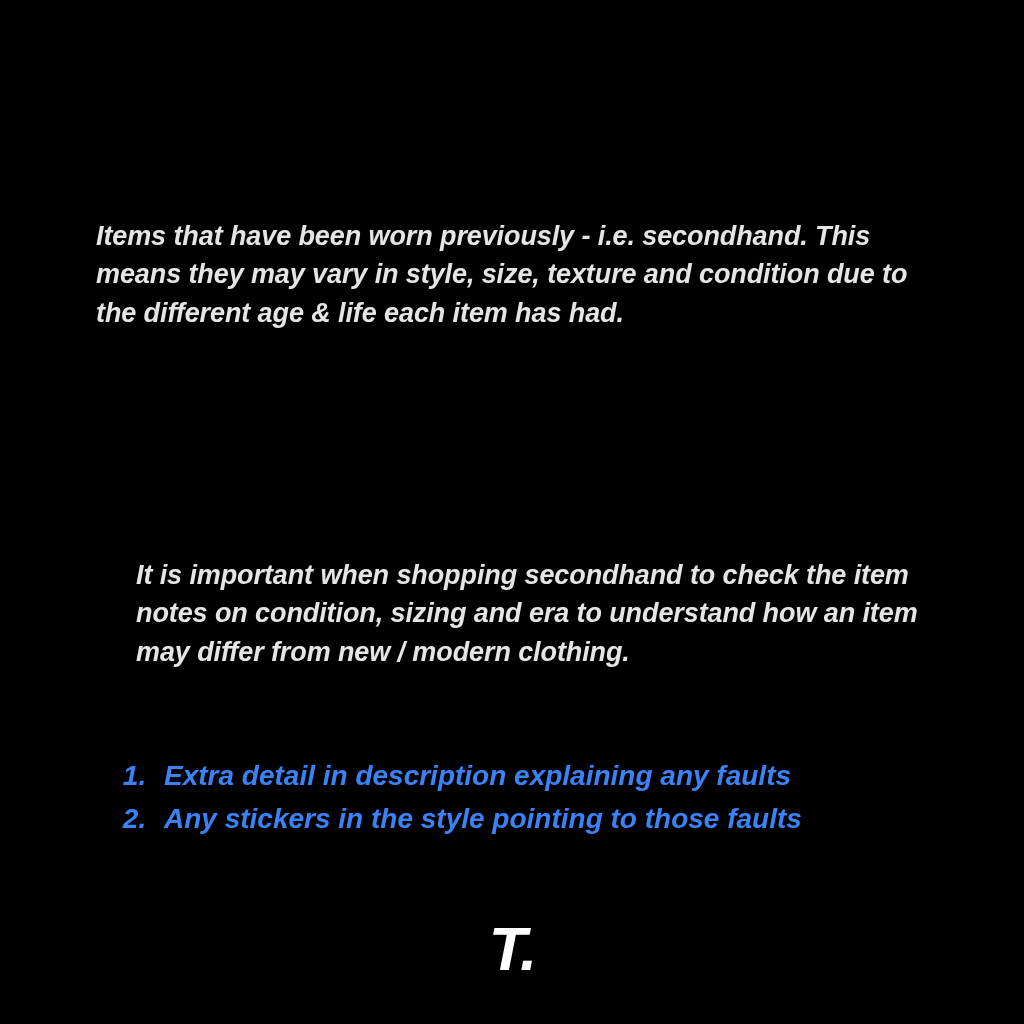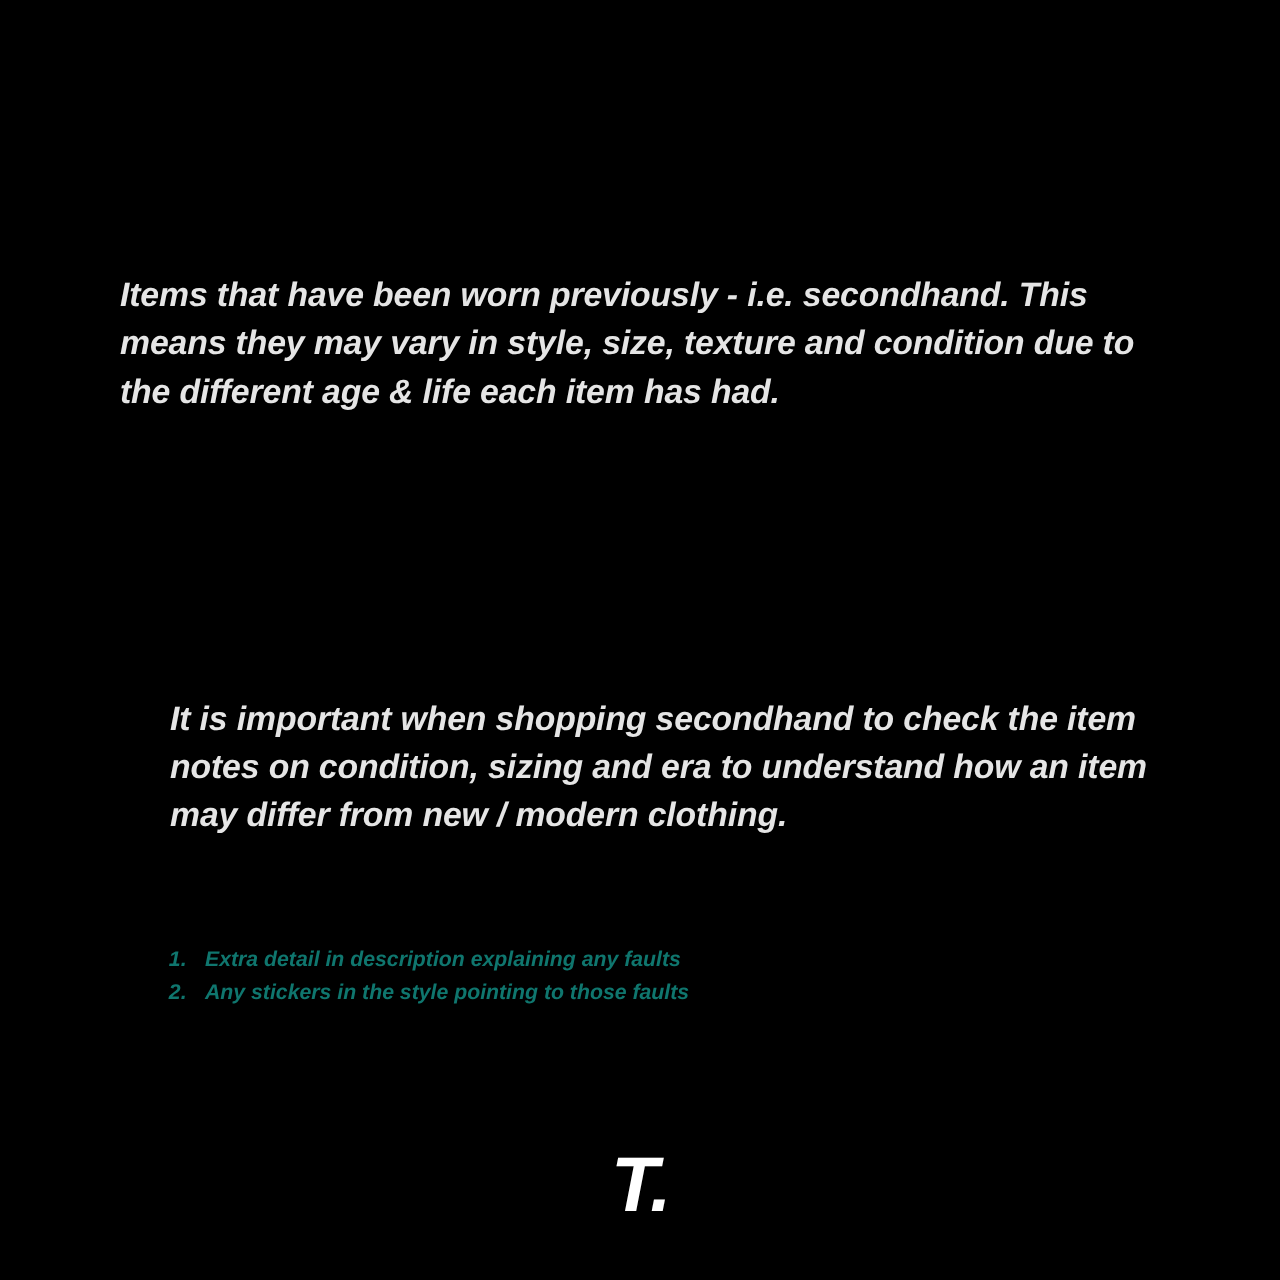--- a/index.html
+++ b/index.html
@@ -75,23 +75,23 @@
     top: 755px;
     left: 96px;
     width: 840px;
     margin: 0;
     padding-left: 58px;
     list-style-position: outside;
   }
   .list li {
     font-style: italic;
     font-weight: bold;
-    font-size: 17px;
+    font-size: 28px;
     line-height: 1.52;
-    color: #0f766e;
+    color: #3b82f6;
     padding-left: 10px;
   }
   .logo {
     position: absolute;
     bottom: 44px;
     left: 0;
     right: 0;
     text-align: center;
     font-weight: bold;
     font-style: italic;

